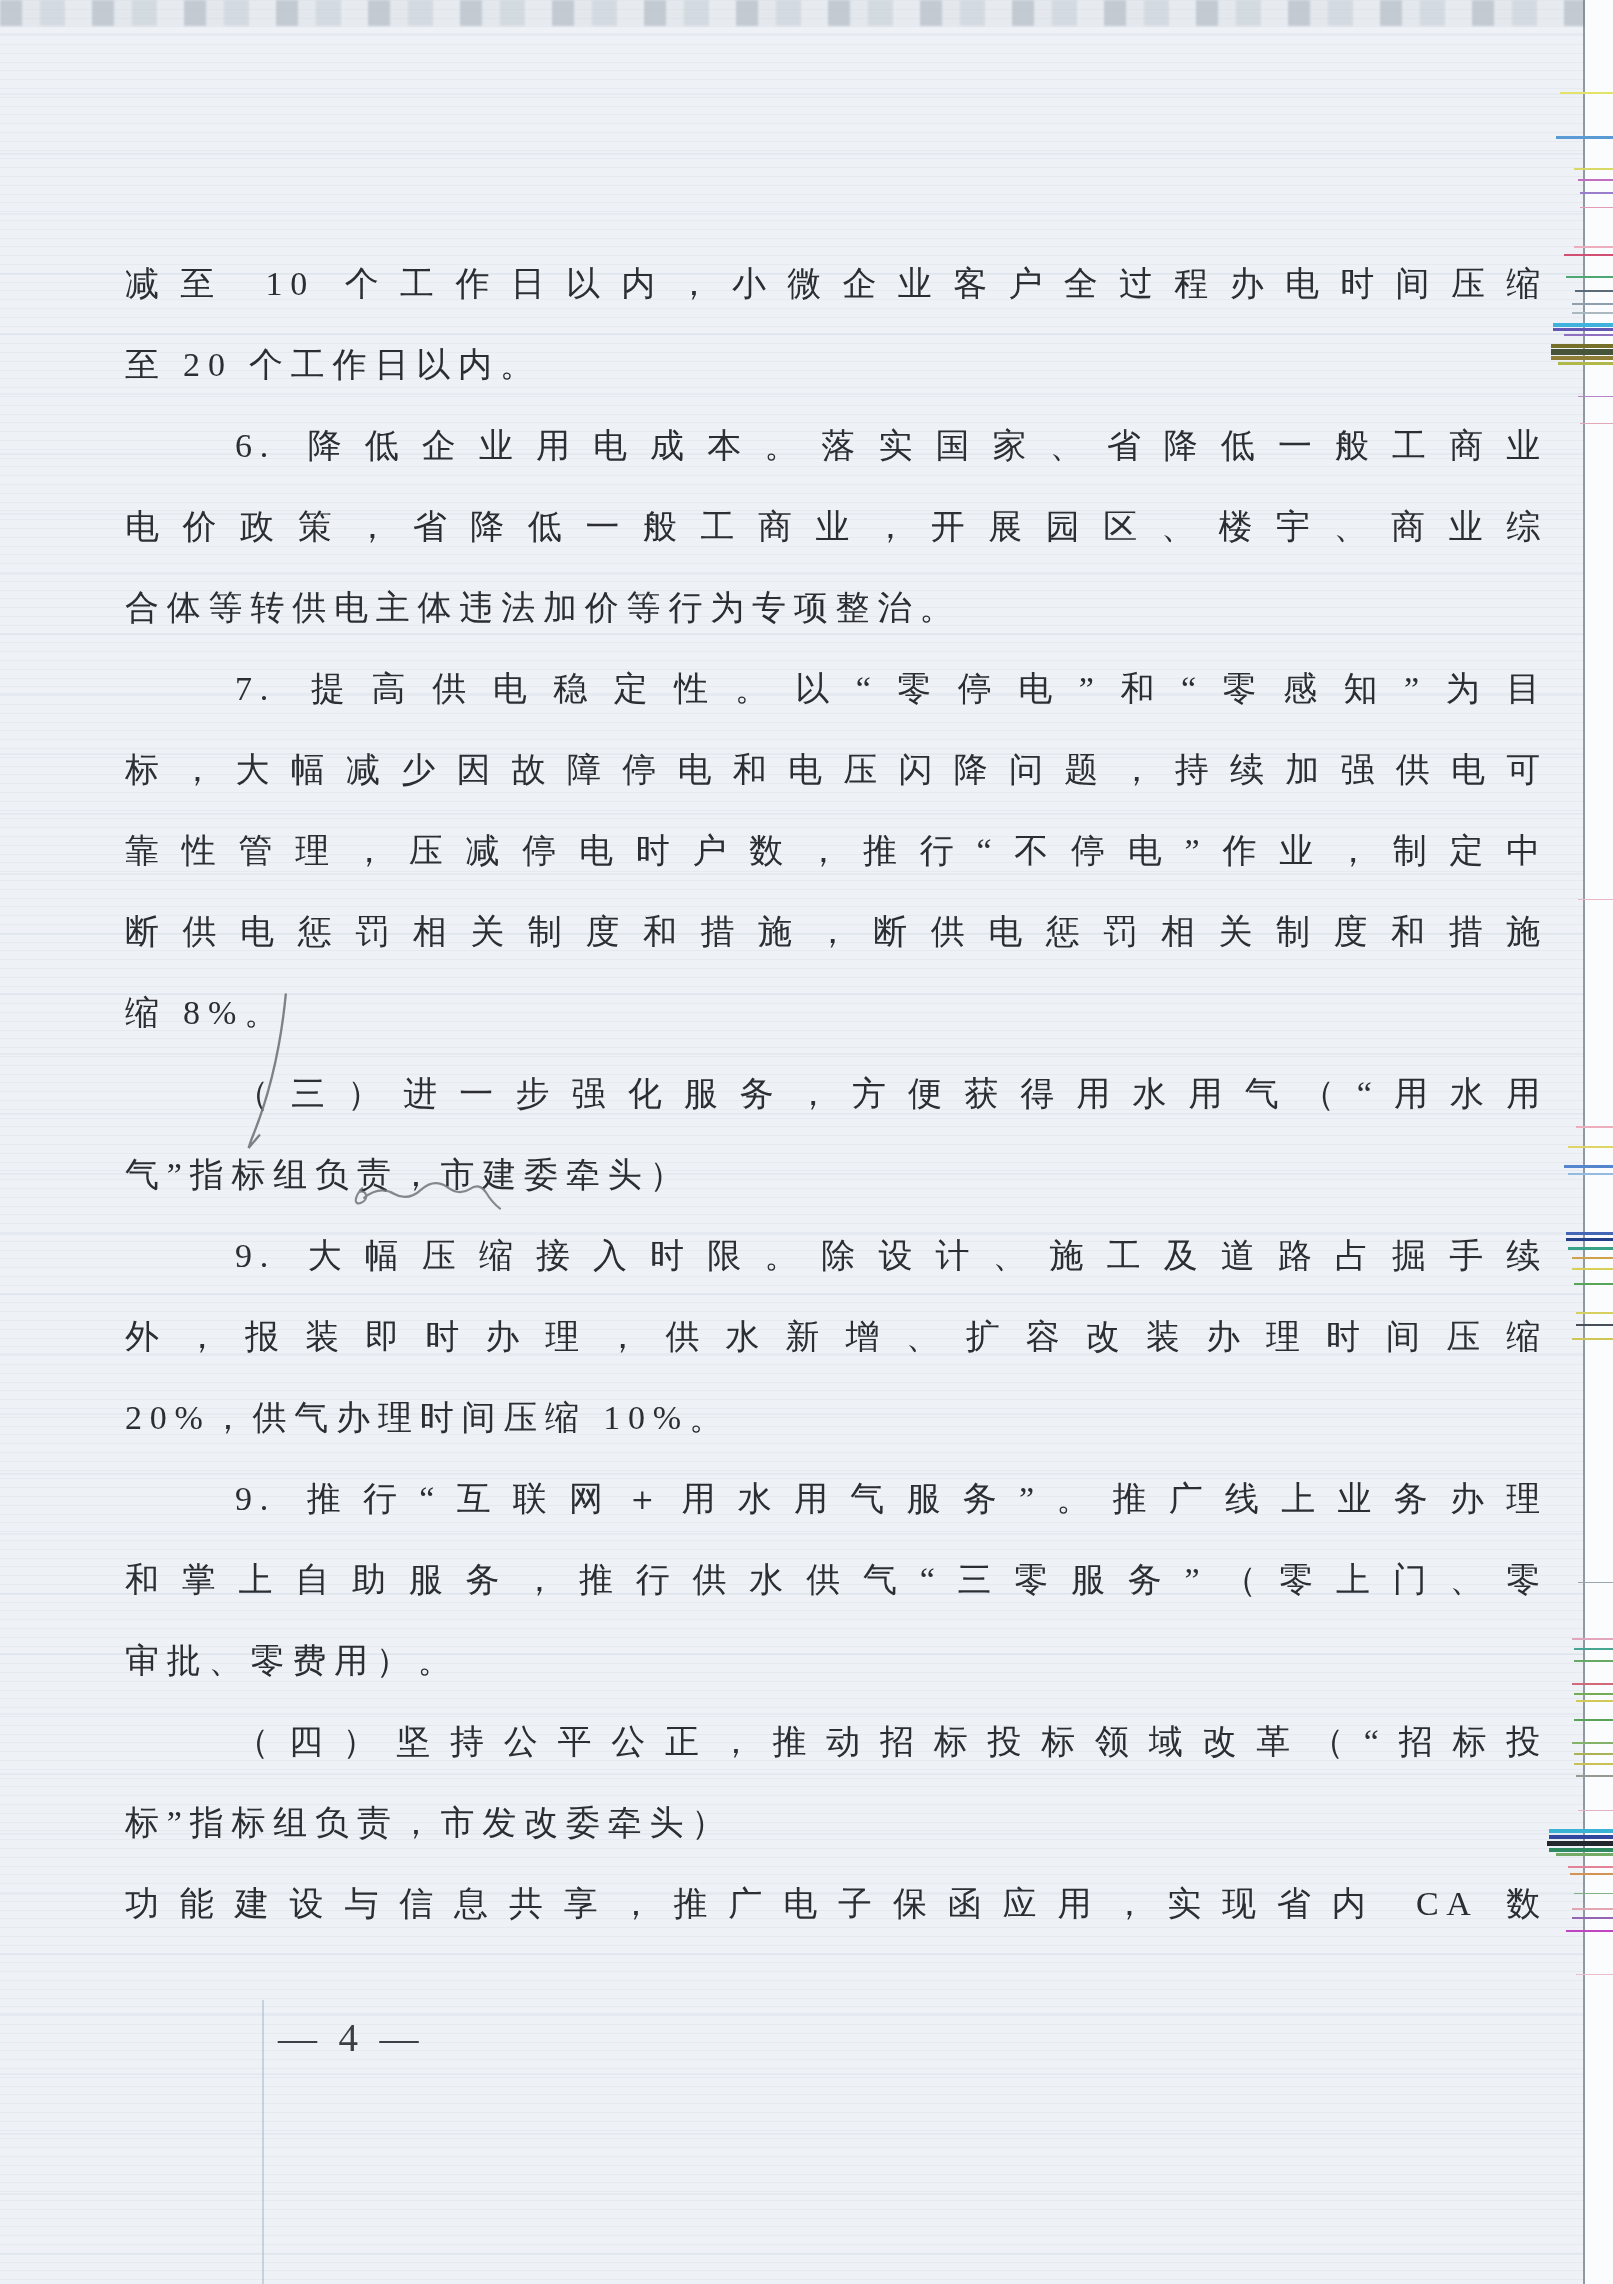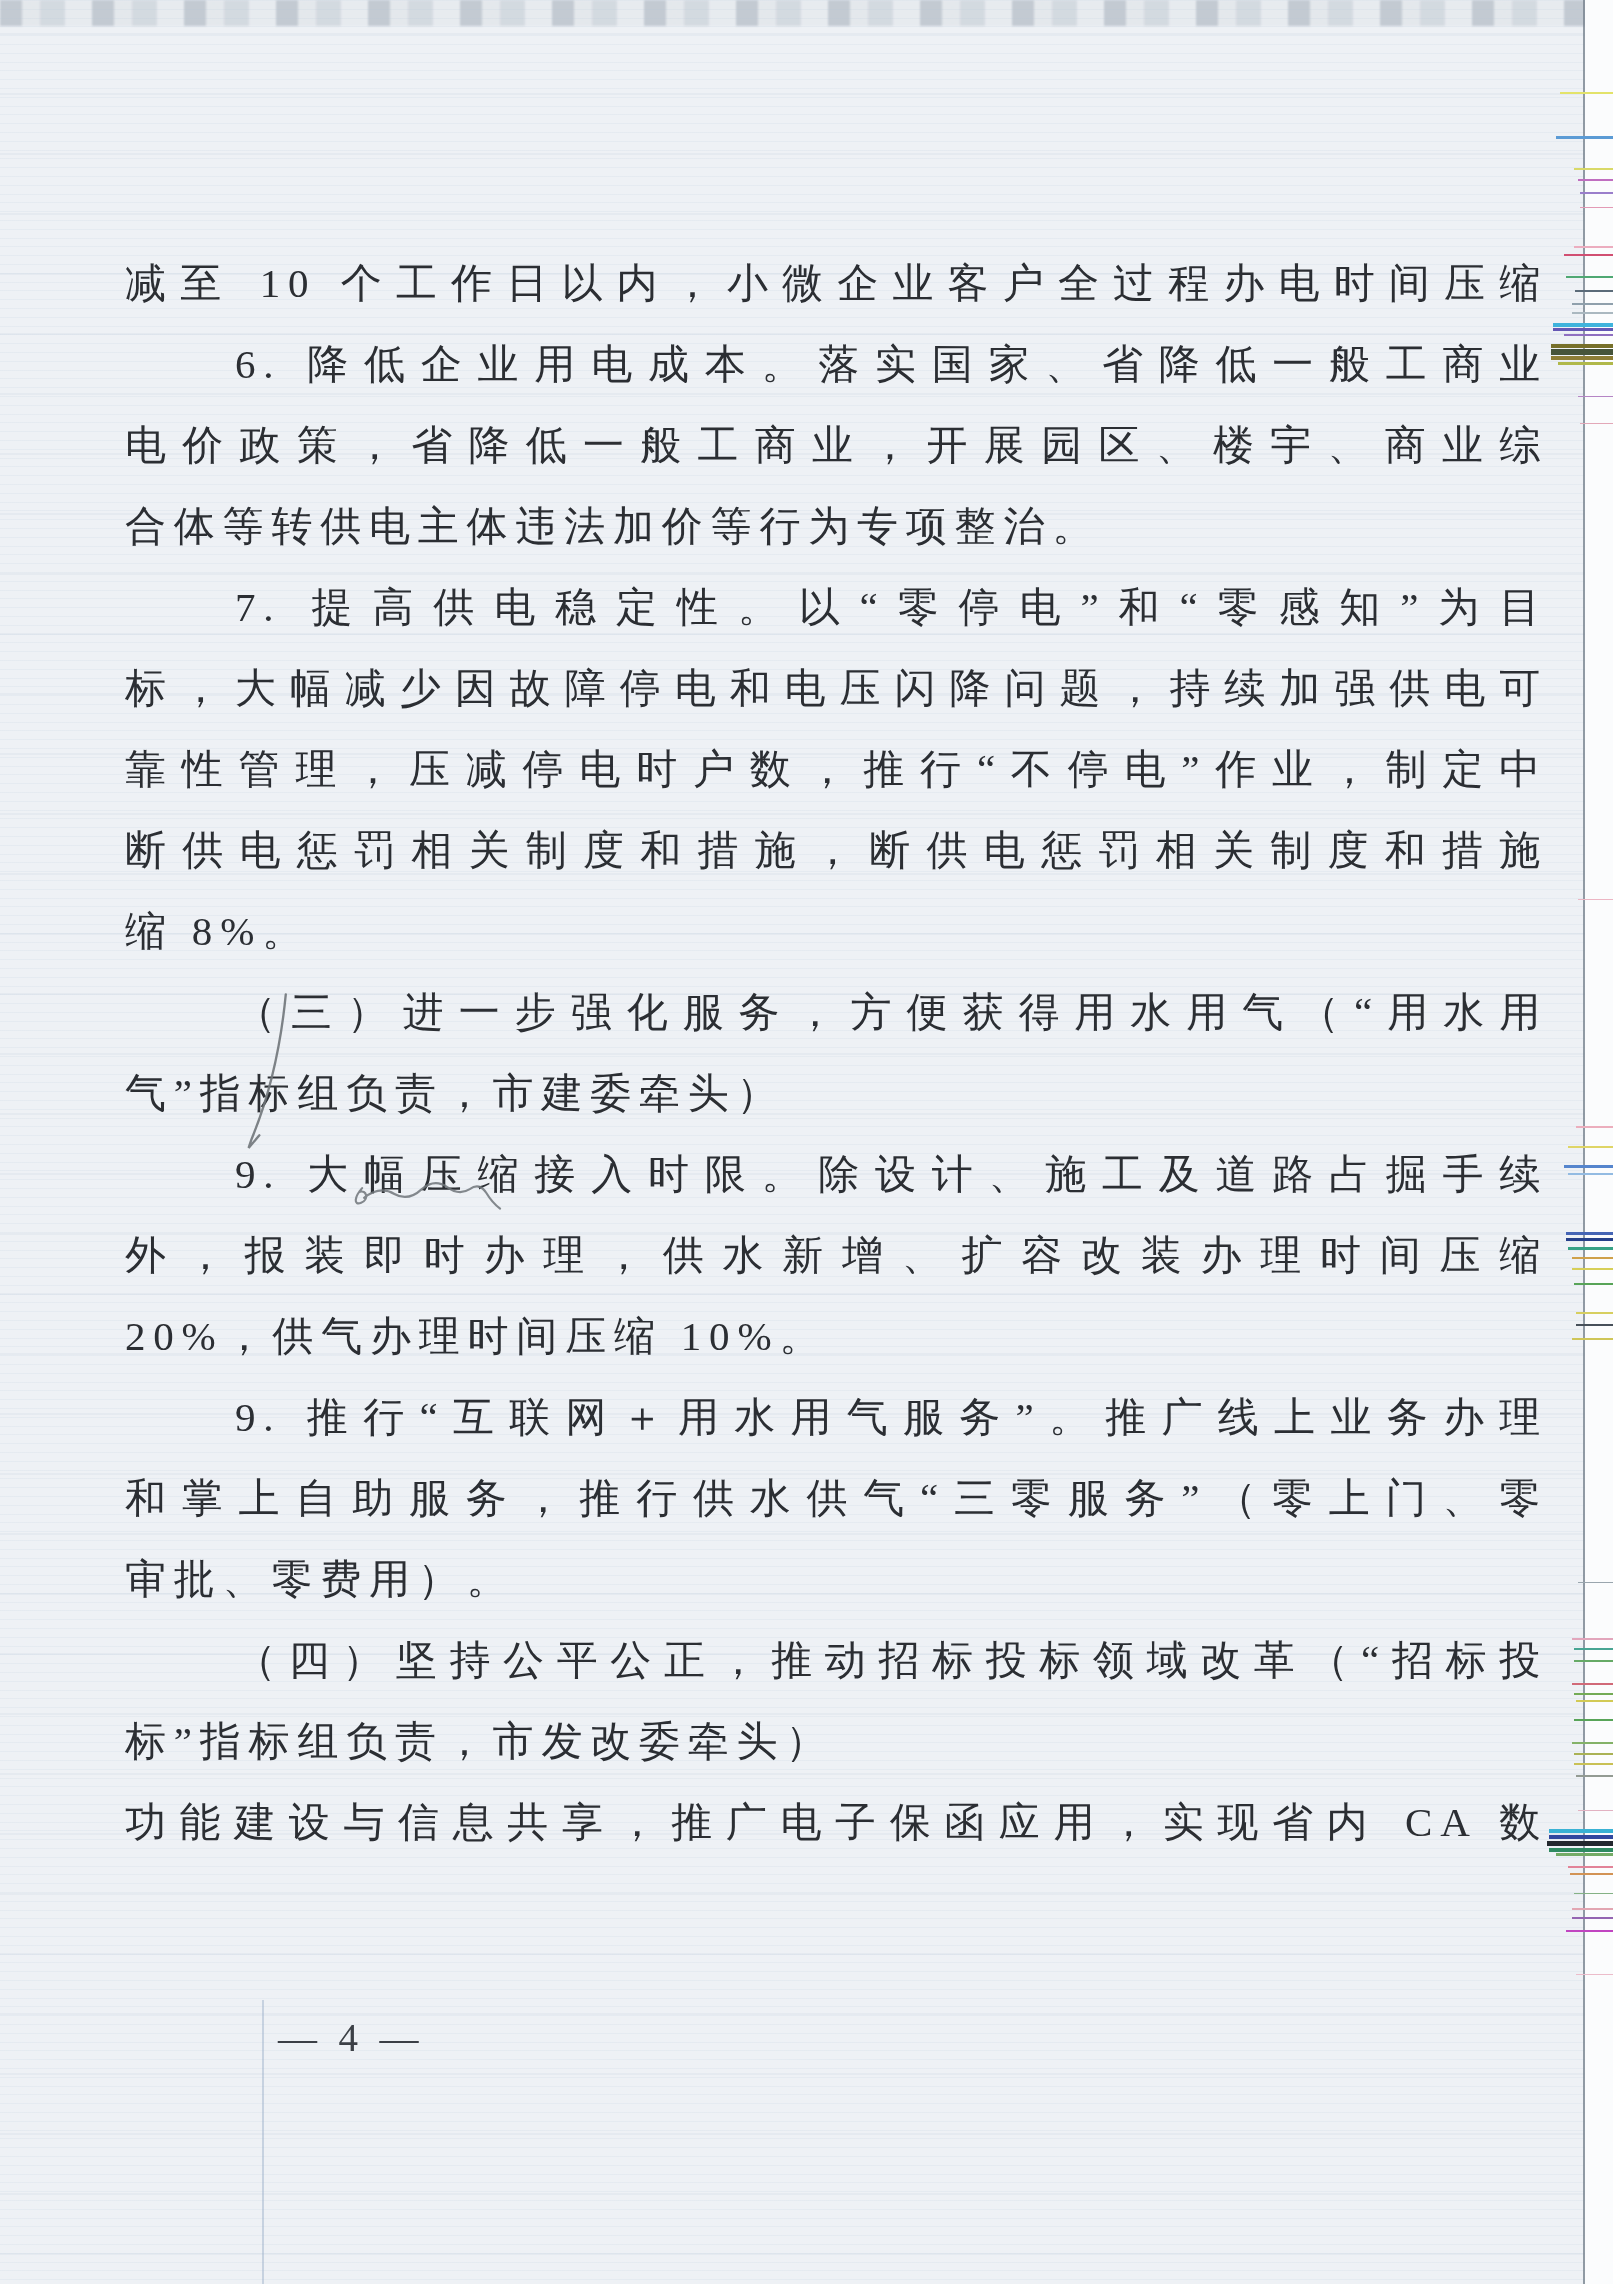--- a/index.html
+++ b/index.html
@@ -34,21 +34,21 @@
     position:absolute;left:1583px;top:0;width:2px;height:2285px;
     background:rgba(118,130,141,.78);
   }
   .streak{position:absolute;pointer-events:none;}
   
   .doc-body{
     position:absolute;left:125px;top:243px;width:1423px;
   }
   .line{
     height:81px;line-height:81px;
-    font-size:41px;letter-spacing:7.8px;
+    font-size:34px;letter-spacing:7.8px;
     color:#2b2e33;
     white-space:nowrap;
     overflow:visible;
   }
   .line.full{
     text-align:justify;text-align-last:justify;
     white-space:normal;
   }
   .line.ind{padding-left:110px;}
   .page-number{
@@ -129,20 +129,21 @@
     <div class="streak" style="left: 1572px; top: 1908px; width: 41px; height: 2px; background: rgb(226, 166, 178);"></div>
     <div class="streak" style="left: 1572px; top: 1917px; width: 41px; height: 2px; background: rgb(148, 101, 178);"></div>
     <div class="streak" style="left: 1566px; top: 1930px; width: 47px; height: 2px; background: rgb(193, 69, 193);"></div>
     <div class="streak" style="left: 1576px; top: 1974px; width: 37px; height: 1px; background: rgb(236, 188, 202);"></div>
   </div>
 
 <div class="fold-line"></div>
 
 <div class="doc-body" id="doc-lines">
     <div class="line full">减至 10 个工作日以内，小微企业客户全过程办电时间压缩</div>
+    <div class="line">至 20 个工作日以内。</div>
     <div class="line full ind">6. 降低企业用电成本。落实国家、省降低一般工商业</div>
     <div class="line full">电价政策，省降低一般工商业，开展园区、楼宇、商业综</div>
     <div class="line">合体等转供电主体违法加价等行为专项整治。</div>
     <div class="line full ind">7. 提高供电稳定性。以“零停电”和“零感知”为目</div>
     <div class="line full">标，大幅减少因故障停电和电压闪降问题，持续加强供电可</div>
     <div class="line full">靠性管理，压减停电时户数，推行“不停电”作业，制定中</div>
     <div class="line full">断供电惩罚相关制度和措施，断供电惩罚相关制度和措施</div>
     <div class="line">缩 8%。</div>
     <div class="line full ind">（三）进一步强化服务，方便获得用水用气（“用水用</div>
     <div class="line">气”指标组负责，市建委牵头）</div>

